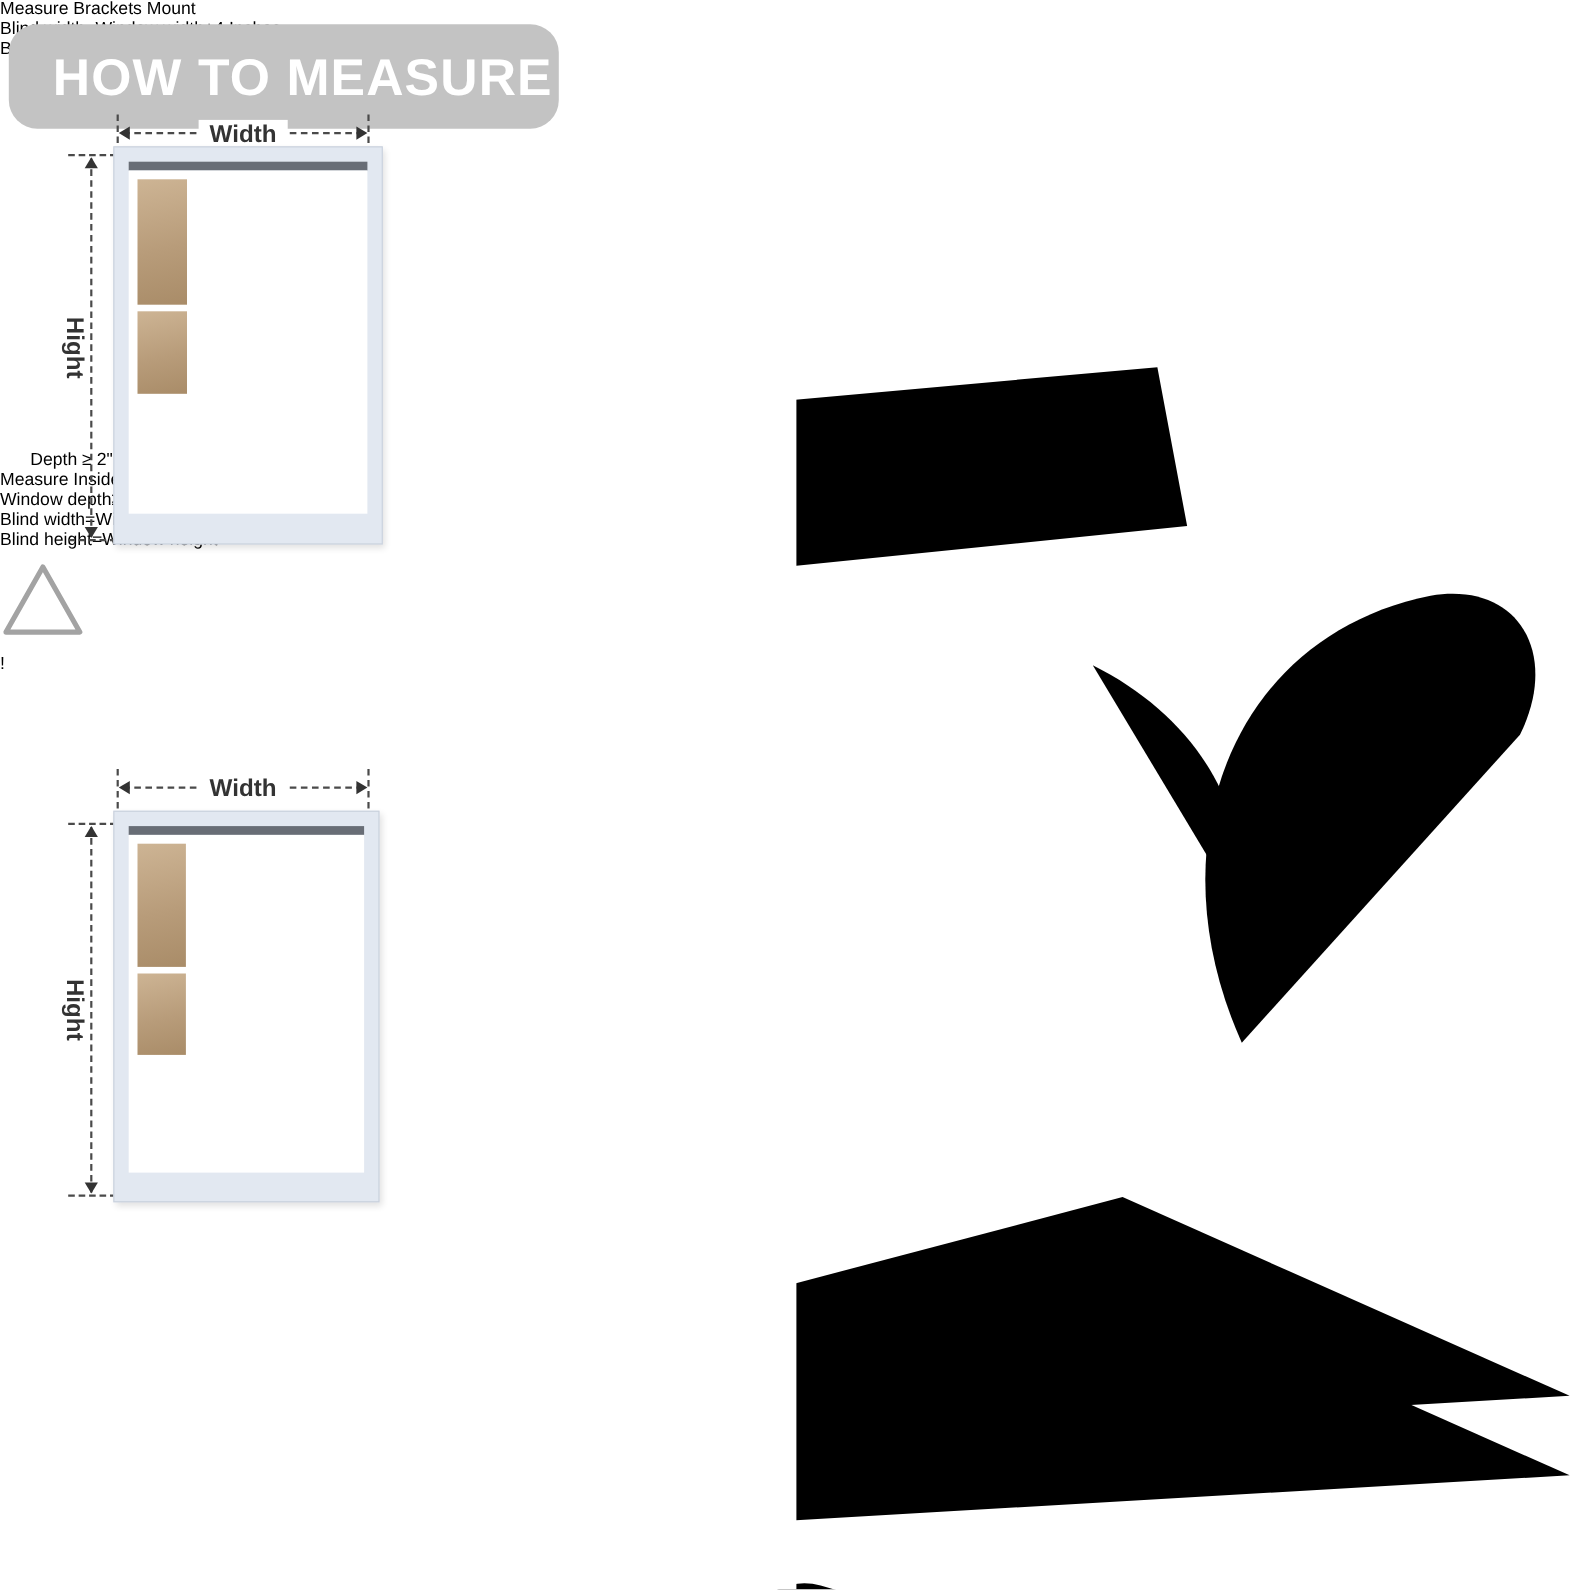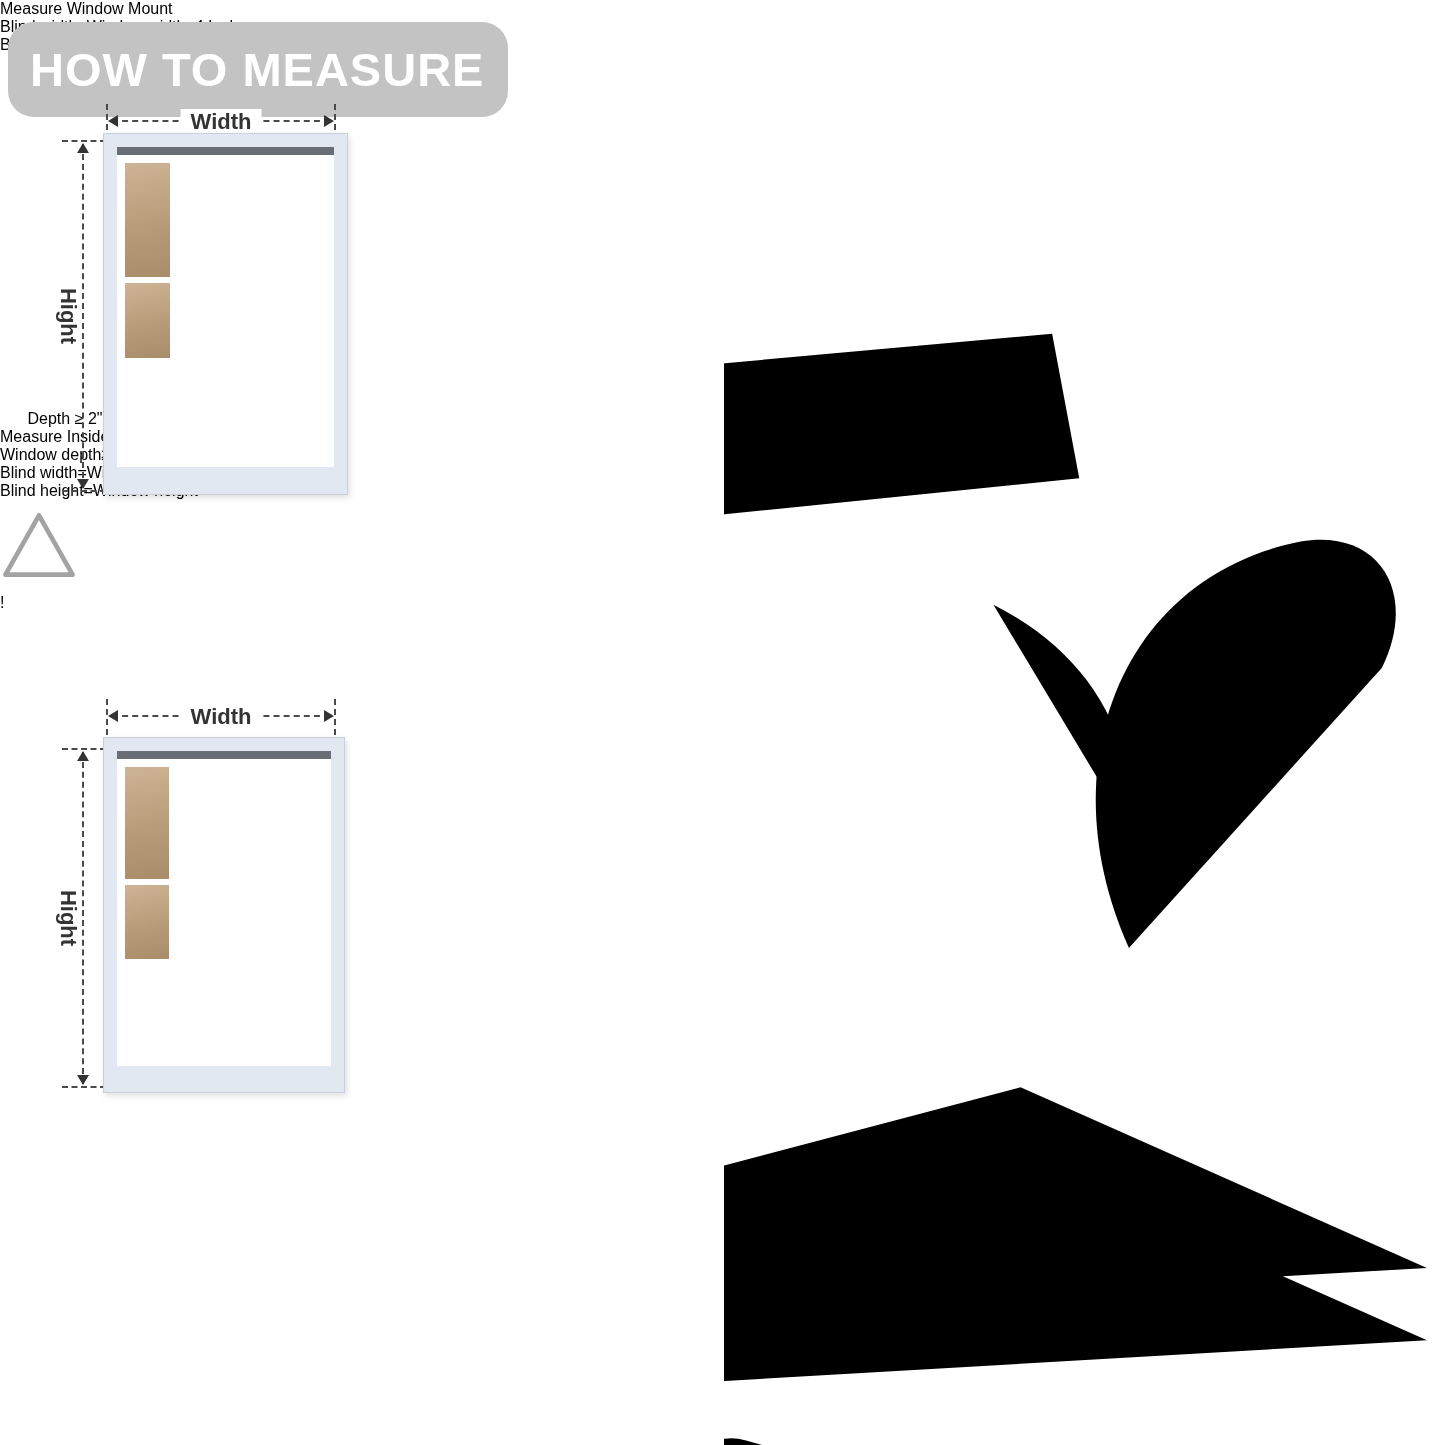--- a/index.html
+++ b/index.html
@@ -3,21 +3,21 @@
 <meta charset="utf-8">
 <style>
   html,body{margin:0;padding:0;background:#fff;}
   .canvas{position:relative;width:1445px;height:1445px;background:#ffffff;
           font-family:"Liberation Sans",sans-serif;overflow:hidden;}
 
   
   .left-col{position:absolute;left:0;top:0;width:724px;height:1445px;background:#fff;}
   .header-box{position:absolute;left:8px;top:22px;width:500px;height:95px;background:#c3c3c3;
               border-radius:26px;color:#fff;font-weight:bold;font-size:47px;letter-spacing:1px;
-              line-height:95px;padding-left:22px;box-sizing:border-box;}
+              line-height:95px;padding-left:40px;box-sizing:border-box;}
 
   
   .wline{position:absolute;height:26px;}
   .wline .dash{position:absolute;left:6px;right:6px;top:12px;border-top:2px dashed #4a4a4a;}
   .wline .tick{position:absolute;top:-4px;height:46px;border-left:2px dashed #4a4a4a;}
   .wline .tick.tl{left:0;} .wline .tick.tr{right:0;}
   .ah{position:absolute;width:0;height:0;}
   .ah-l{left:2px;top:7px;border-top:6px solid transparent;border-bottom:6px solid transparent;border-right:10px solid #333;}
   .ah-r{right:2px;top:7px;border-top:6px solid transparent;border-bottom:6px solid transparent;border-left:10px solid #333;}
   .wlabel{position:absolute;left:50%;top:1px;transform:translateX(-50%);background:#fff;
@@ -186,21 +186,21 @@
 
     <div class="blind1" style="left:362px;top:128px;width:272px">
       <div class="b-head"></div>
       <div class="b-body"></div>
       <div class="b-rail"></div>
       <div class="mini-window">
         <div class="mw-row"><i class="mw-pane"></i><i class="mw-pane"></i></div>
       </div>
     </div>
 
-    <div class="m-title" style="left:100px;top:515px">Measure Window Mount</div>
+    <div class="m-title" style="left:100px;top:515px">Measure Brackets Mount</div>
     <div class="m-line" style="left:100px;top:585px">Blind width=Window width+4 Inches</div>
     <div class="m-line" style="left:100px;top:634px">Blind height=Window height+4 Inches</div>
 
     <div class="wline" style="left:106px;top:703px;width:230px">
       <i class="tick tl"></i>
         <i class="tick tr"></i>
       <span class="dash"></span>
         <i class="ah ah-l"></i>
         <i class="ah ah-r"></i>
       <span class="wlabel">Width</span>

